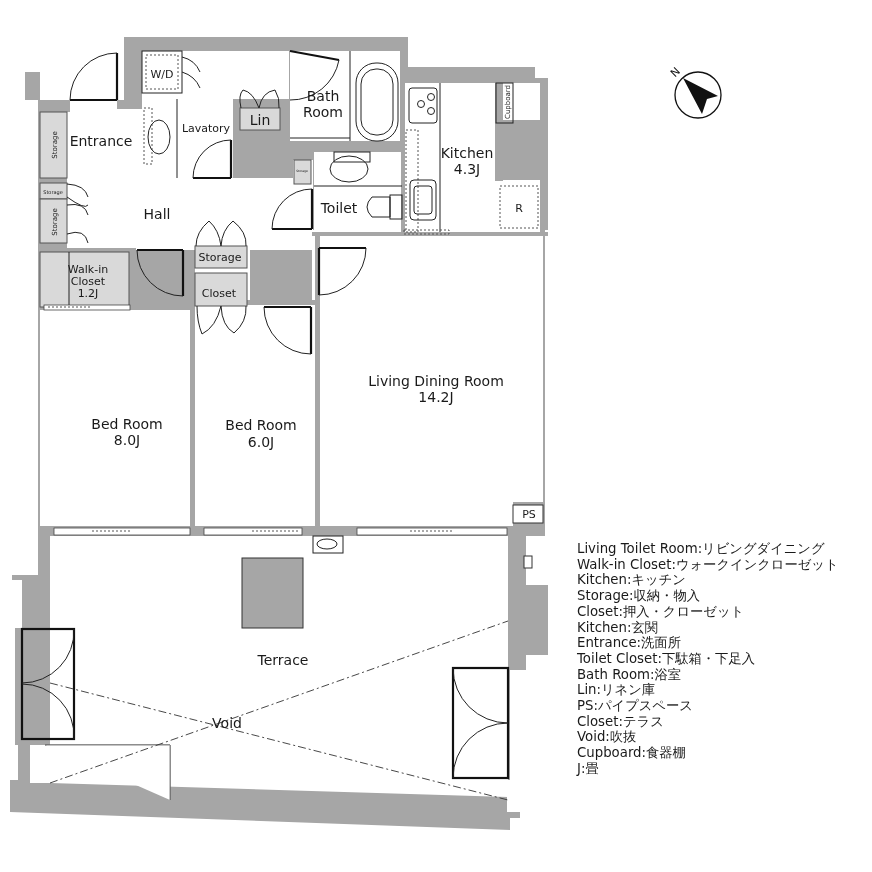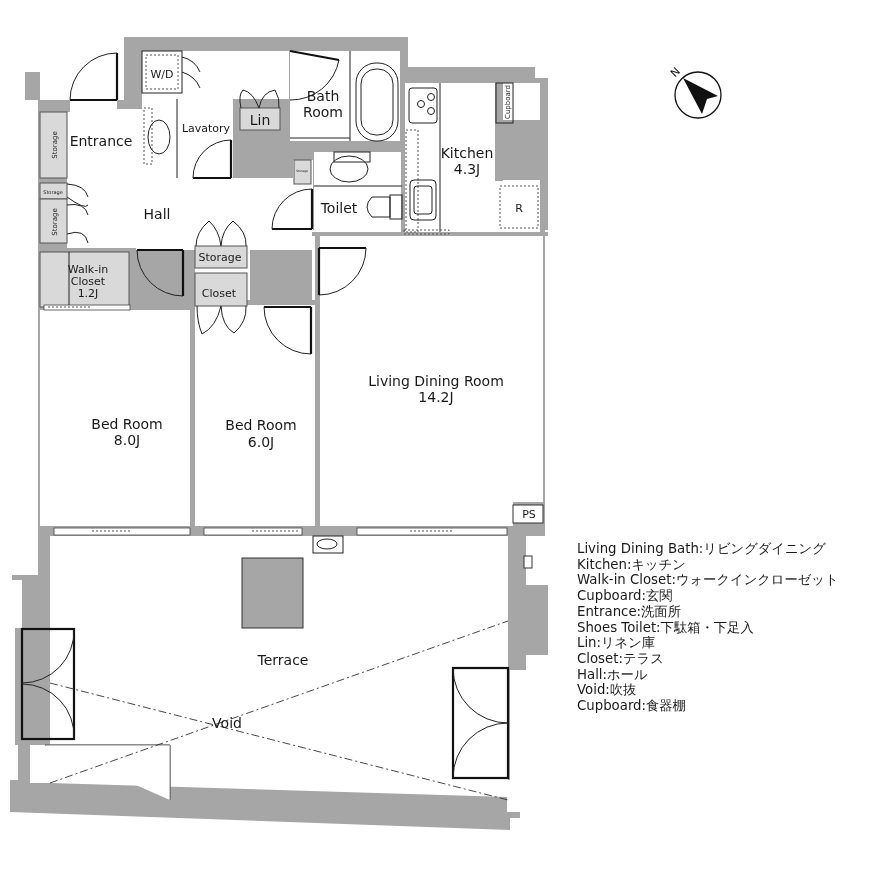--- a/index.html
+++ b/index.html
@@ -266,24 +266,28 @@
   </g>
 
   <g>
     <circle cx="698" cy="95" r="23" fill="#fff" stroke="#111" stroke-width="1.3"></circle>
     <polygon points="683,78 718,96 707,99 702,114" fill="#111"></polygon>
     <text x="675" y="76" font-size="11" fill="#111" text-anchor="middle" transform="rotate(-45 675 72)">N</text>
   </g>
 </svg>
 
 <div class="legend">
-  <div>Living Dining Bath:リビングダイニング</div>
+  <div>Living Toilet Room:リビングダイニング</div>
+  <div>Walk-in Closet:ウォークインクローゼット</div>
   <div>Kitchen:キッチン</div>
-  <div>Walk-in Closet:ウォークインクローゼット</div>
-  <div>Cupboard:玄関</div>
+  <div>Storage:収納・物入</div>
+  <div>Closet:押入・クローゼット</div>
+  <div>Kitchen:玄関</div>
   <div>Entrance:洗面所</div>
-  <div>Shoes Toilet:下駄箱・下足入</div>
+  <div>Toilet Closet:下駄箱・下足入</div>
+  <div>Bath Room:浴室</div>
   <div>Lin:リネン庫</div>
+  <div>PS:パイプスペース</div>
   <div>Closet:テラス</div>
-  <div>Hall:ホール</div>
   <div>Void:吹抜</div>
   <div>Cupboard:食器棚</div>
+  <div>J:畳</div>
 </div>
 
 </body></html>

